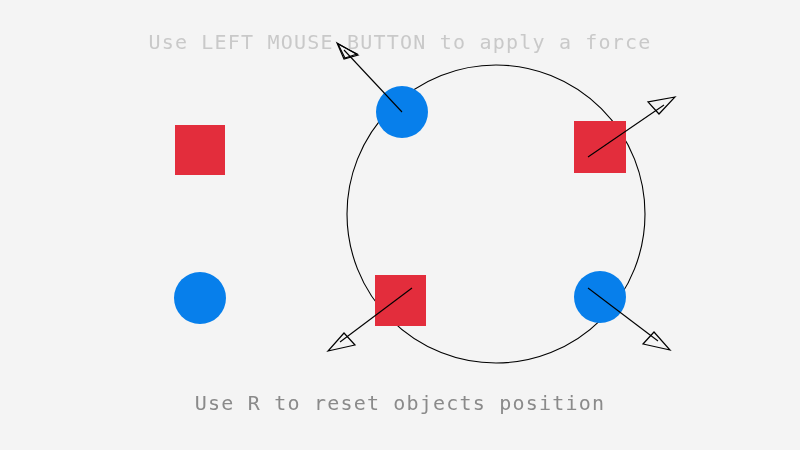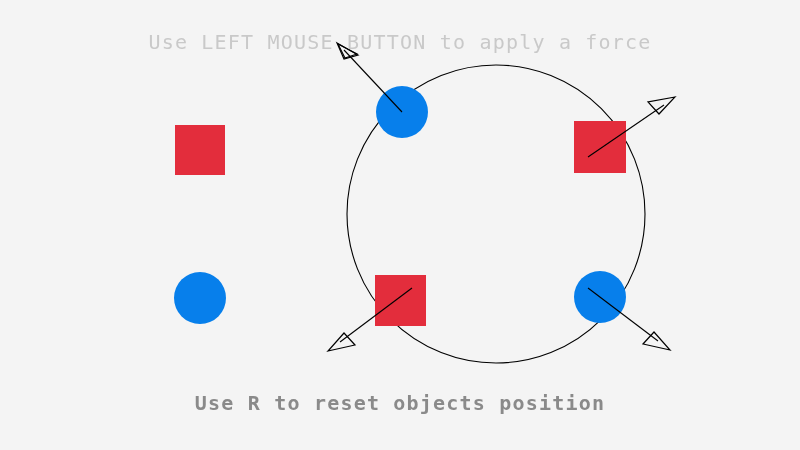--- a/index.html
+++ b/index.html
@@ -38,21 +38,20 @@
   }
   #hint-top {
     top: 30px;
     font-size: 20px;
     color: #c9c9c9;
   }
   #hint-bottom {
     top: 391px;
     font-size: 20px;
     color: #8a8a8a;
-    font-weight: bold;
   }
 </style>
 </head>
 <body style="background: rgb(244, 244, 244);">
 
 <div id="stage" style="background: rgb(244, 244, 244);">
 
   <svg id="scene-svg" viewBox="0 0 800 450" xmlns="http://www.w3.org/2000/svg">
 
     <circle class="ring" cx="496" cy="214" r="149" fill="none" stroke="#000000" stroke-width="1.1"></circle>

